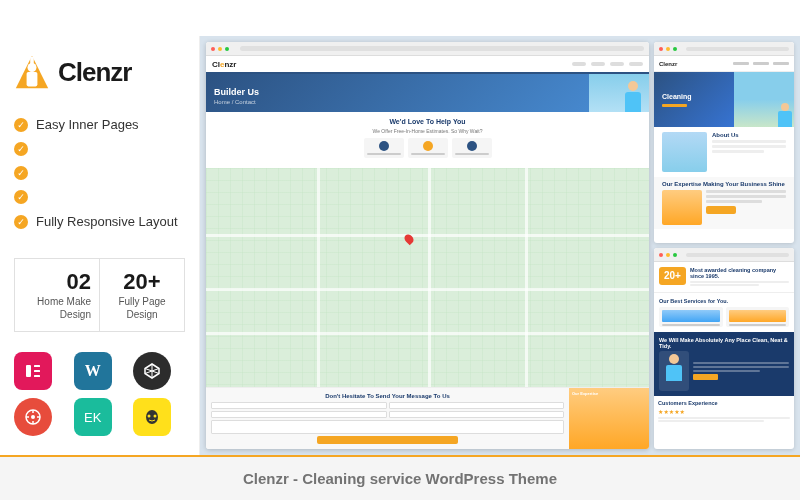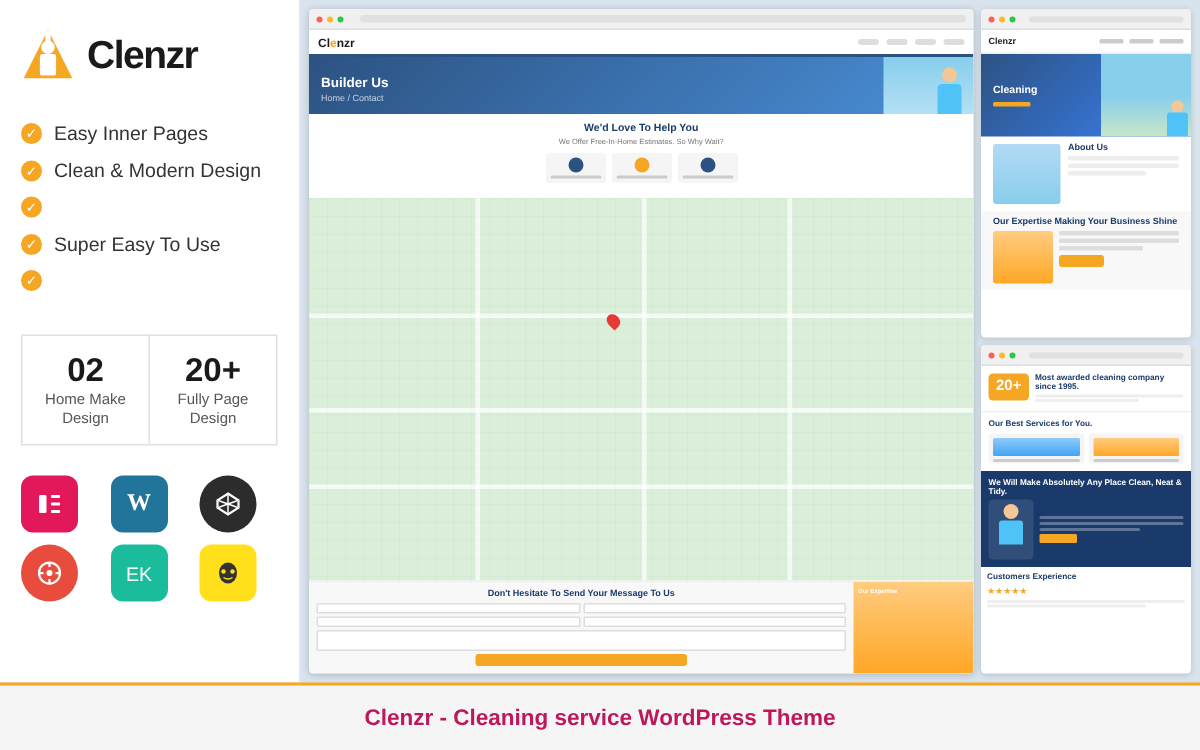--- a/index.html
+++ b/index.html
@@ -11,20 +11,21 @@
       display: flex;
       flex-direction: column;
       background: #fff;
     }
 
     
     .content-area {
       display: flex;
       flex: 1;
       background: #737373;
+      margin-top: 36px;
     }
 
     
     .left-panel {
       width: 200px;
       min-width: 200px;
       background: #fff;
       padding: 18px 14px;
       border-right: 1px solid #eee;
       display: flex;
@@ -86,20 +87,21 @@
 
     .stat-box {
       flex: 1;
       border: 1px solid #e0e0e0;
       padding: 10px 8px;
       text-align: center;
     }
 
     .stat-box:first-child {
       border-right: none;
+      text-align: right;
     }
 
     .stat-number {
       font-size: 22px;
       font-weight: 800;
       color: #1a1a1a;
       display: block;
     }
 
     .stat-label1 {
@@ -336,21 +338,21 @@
       padding: 8px 20px;
       display: flex;
       align-items: center;
       justify-content: center;
       height: 45px;
     }
 
     .footer-title {
       font-size: 15px;
       font-weight: 700;
-      color: #be185d;
+      color: #737373;
       text-align: right;
     }
 
     .sc2-expertise {
       padding: 4px 8px;
       background: #f8f8f8;
     }
 
     .sc2-exp-title {
       font-size: 6px;
@@ -740,31 +742,30 @@
         <span class="logo-text">Clenzr</span>
       </div>
 
       <ul class="features-list">
         <li>
           <span class="check-icon">✓</span>
           <span>Easy Inner Pages</span>
         </li>
         <li>
           <span class="check-icon">✓</span>
-          <span>Clean &amp; Modern Design</span>
         </li>
         <li>
           <span class="check-icon">✓</span>
         </li>
         <li>
           <span class="check-icon">✓</span>
-          <span>Super Easy To Use</span>
         </li>
         <li>
           <span class="check-icon">✓</span>
+          <span>Fully Responsive Layout</span>
         </li>
       </ul>
 
       <div class="stats-row">
         <div class="stat-box">
           <span class="stat-number">02</span>
           <span class="stat-label1">
             <span>Home Make</span><br><span>Design</span>
           </span>
         </div>

